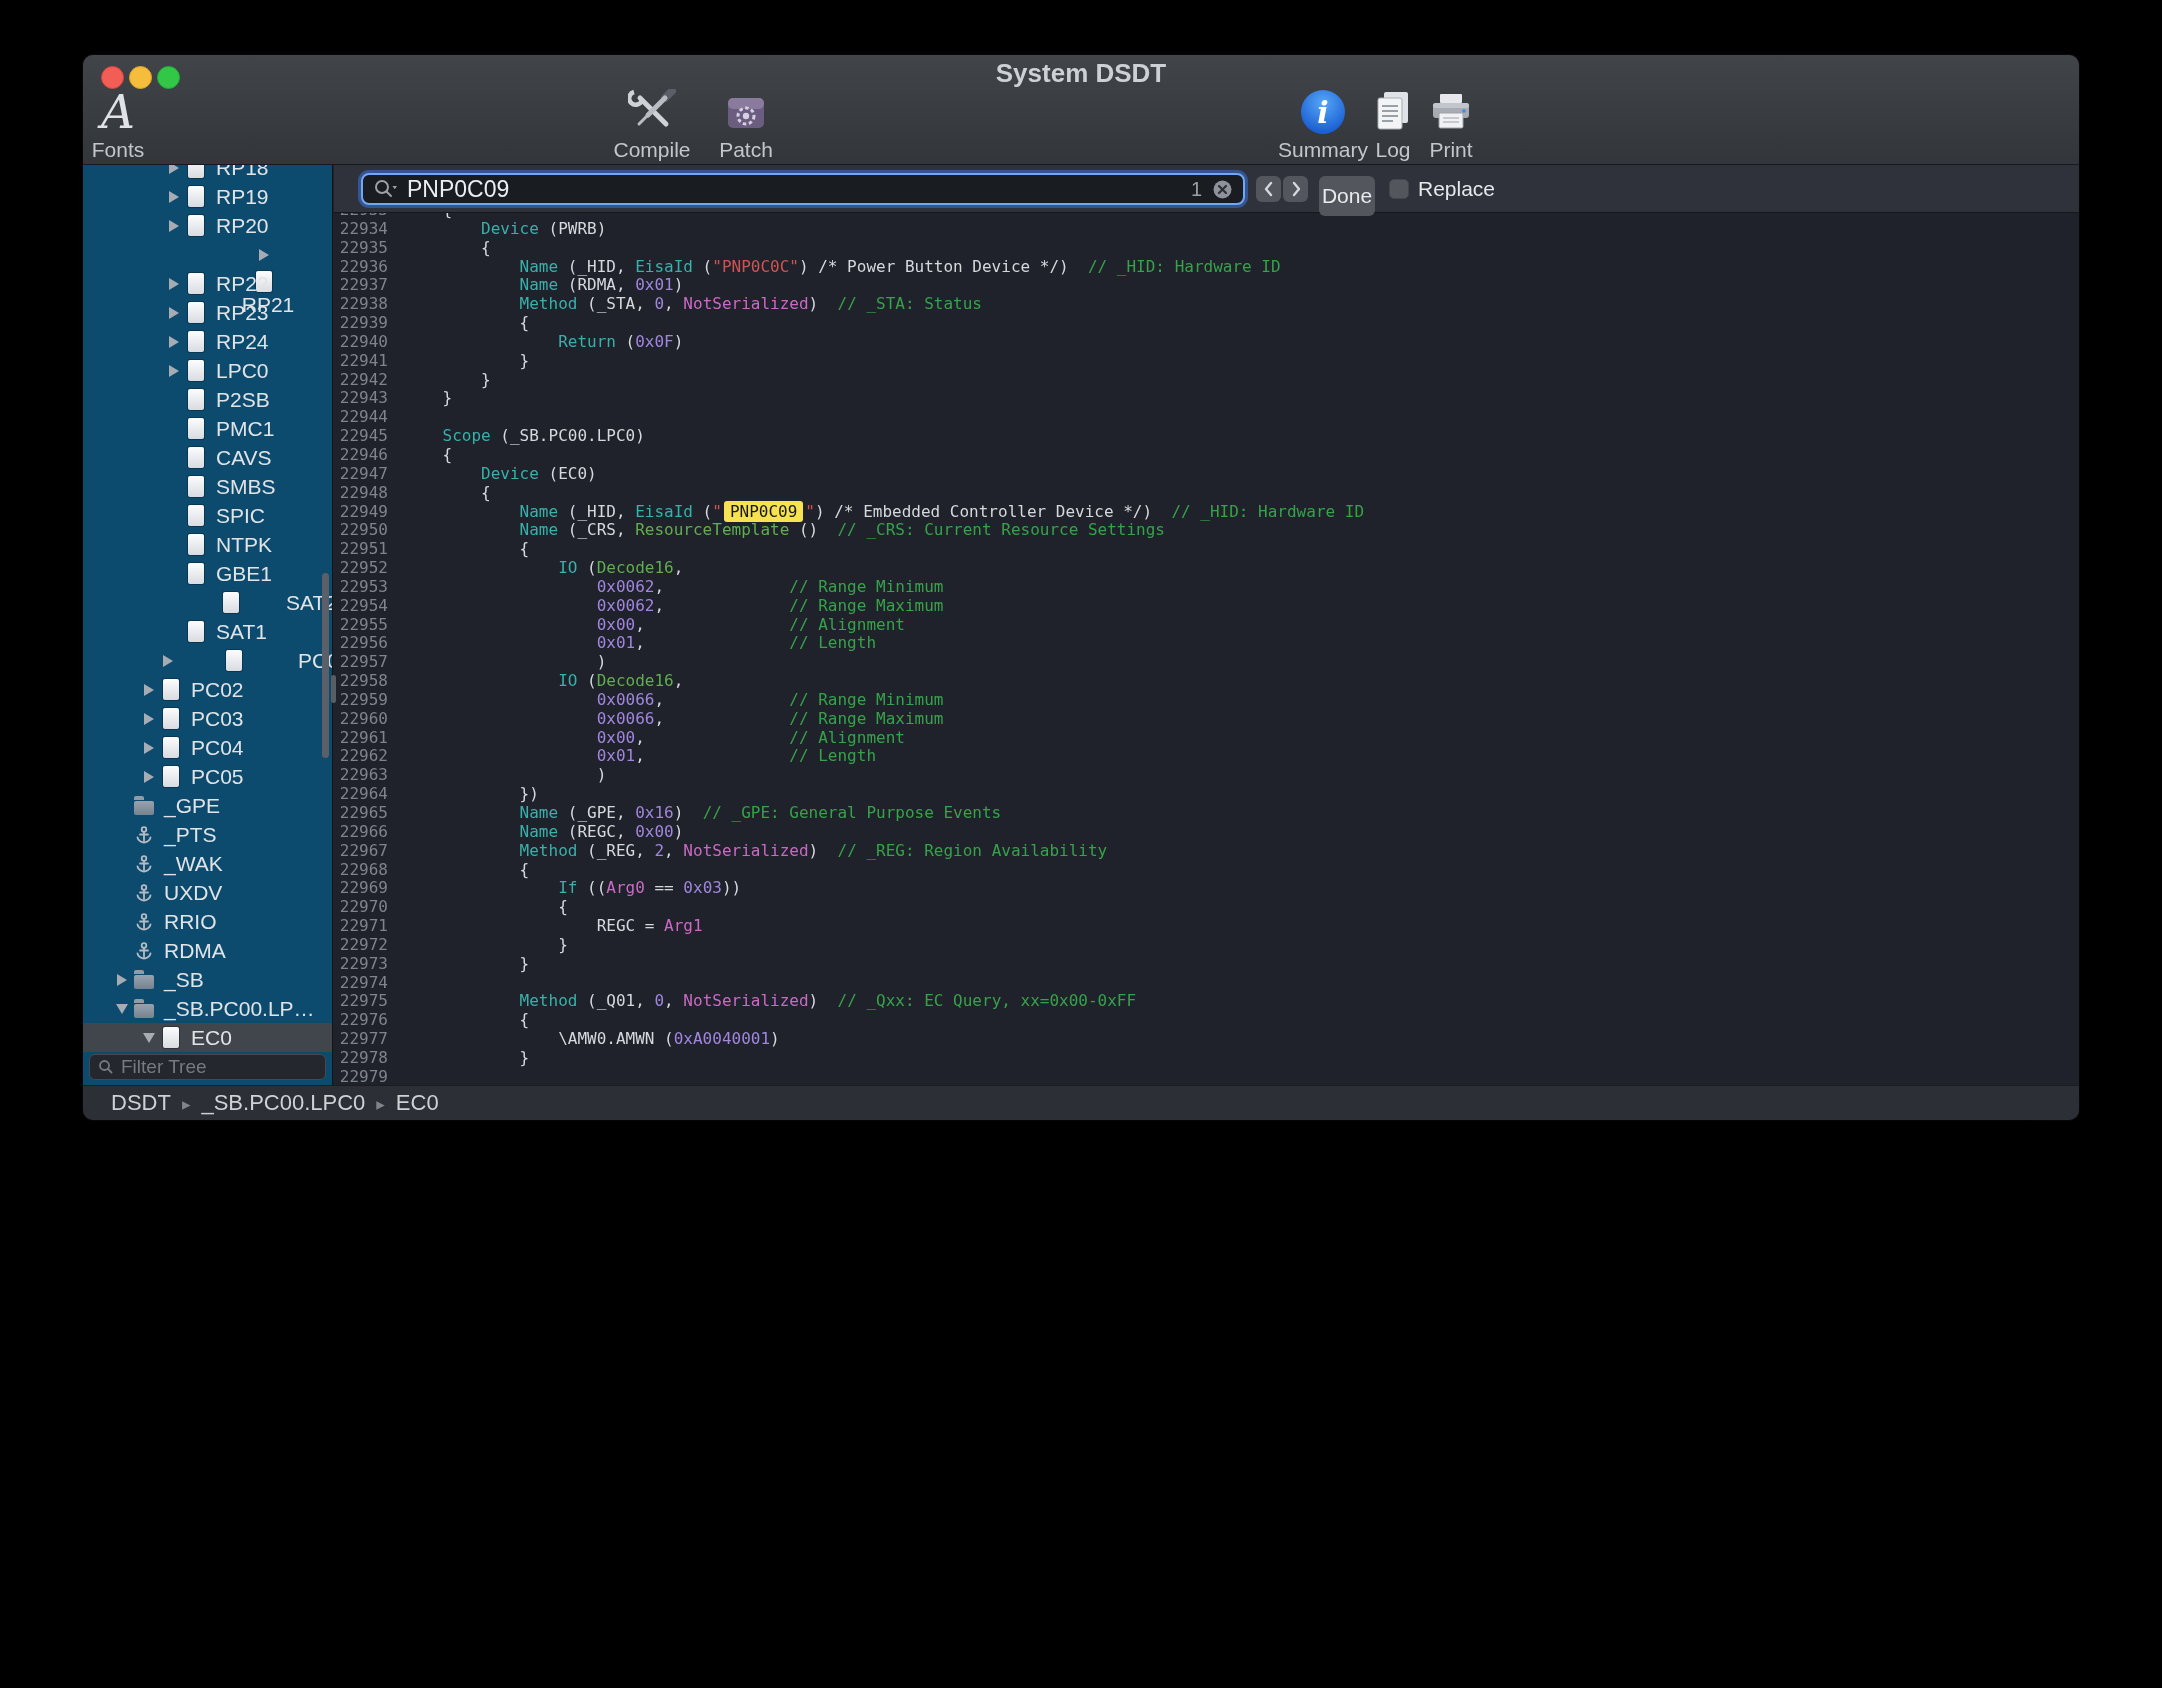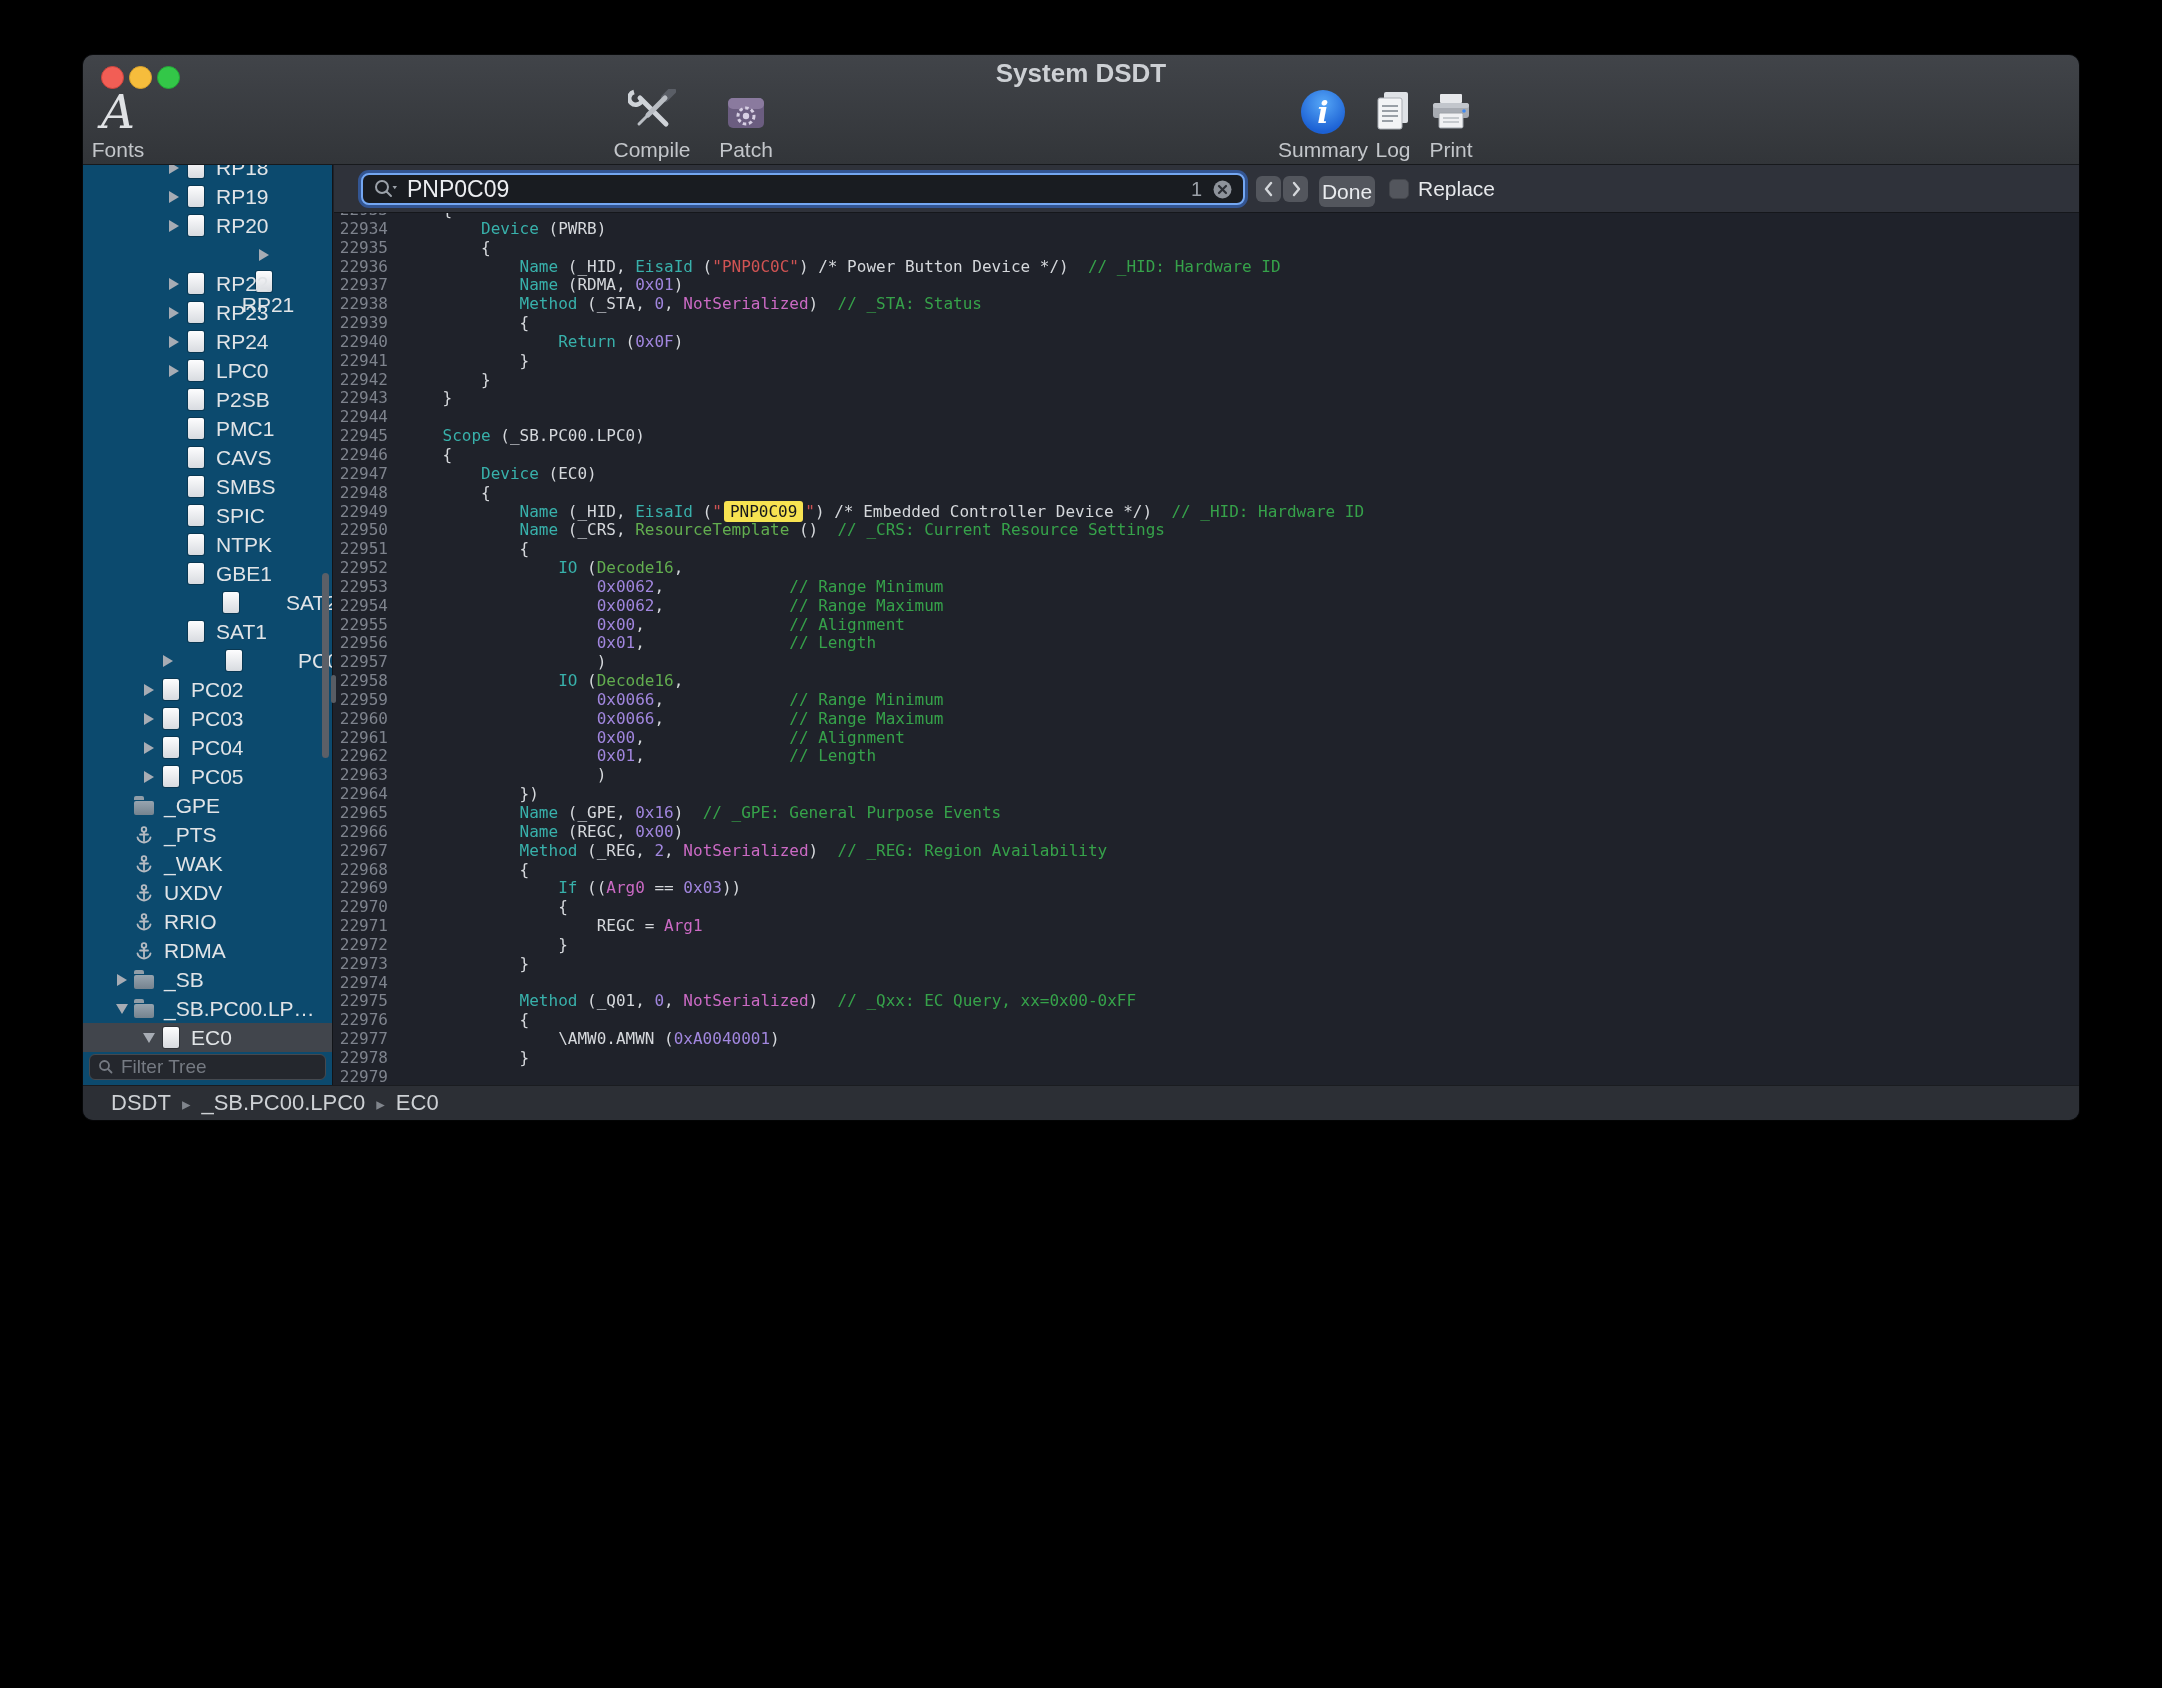--- a/index.html
+++ b/index.html
@@ -72,21 +72,21 @@
     position:absolute; left:27px; top:8px; width:884px; height:32px;
     background:#191c21; border:2px solid #74a7f2; border-radius:8px;
     box-shadow:0 0 0 3px rgba(56,120,234,.5);
     display:flex; align-items:center; padding:0 10px;
   }
   .search-text { color:#eceef1; font-size:23px; margin-left:8px; flex:1; }
   .match-count { color:#9ba0a8; font-size:20px; margin-right:10px; }
   .clear-btn { width:21px; height:21px; display:flex; }
   .nav-seg { position:absolute; left:922px; top:11px; display:flex; gap:2px; }
   .nav-btn { width:25px; height:26px; background:#53565d; border-radius:6px; display:flex; align-items:center; justify-content:center; }
-  .done-btn { position:absolute; left:985px; top:11px; width:56px; height:31px; background:#53565d; border-radius:6px; color:#e9ebee; font-size:21px; display:flex; align-items:center; justify-content:center; }
+  .done-btn { position:absolute; left:985px; top:11px; width:56px; height:40px; background:#53565d; border-radius:6px; color:#e9ebee; font-size:21px; display:flex; align-items:center; justify-content:center; }
   .replace-wrap { position:absolute; left:1055px; top:11px; height:26px; display:flex; align-items:center; gap:9px; }
   .checkbox { width:20px; height:20px; background:#53565d; border:1px solid #43464c; border-radius:5px; }
   .replace-label { color:#e6e8eb; font-size:21px; }
   .splitter-handle { position:absolute; left:248px; top:620px; width:5px; height:28px; background:#595d64; border-radius:3px; z-index:7; }
   
   .code { position:absolute; top:36px; left:0; right:0; font-family:"DejaVu Sans Mono", monospace; font-size:16px; line-height:18.85px; }
   .cline { white-space:pre; height:18.85px; }
   .lnum { display:inline-block; width:70px; padding-right:16px; text-align:right; color:#7e838d; }
   .tk-p { color:#d5d8dc; }
   .tk-k { color:var(--keyword); }

